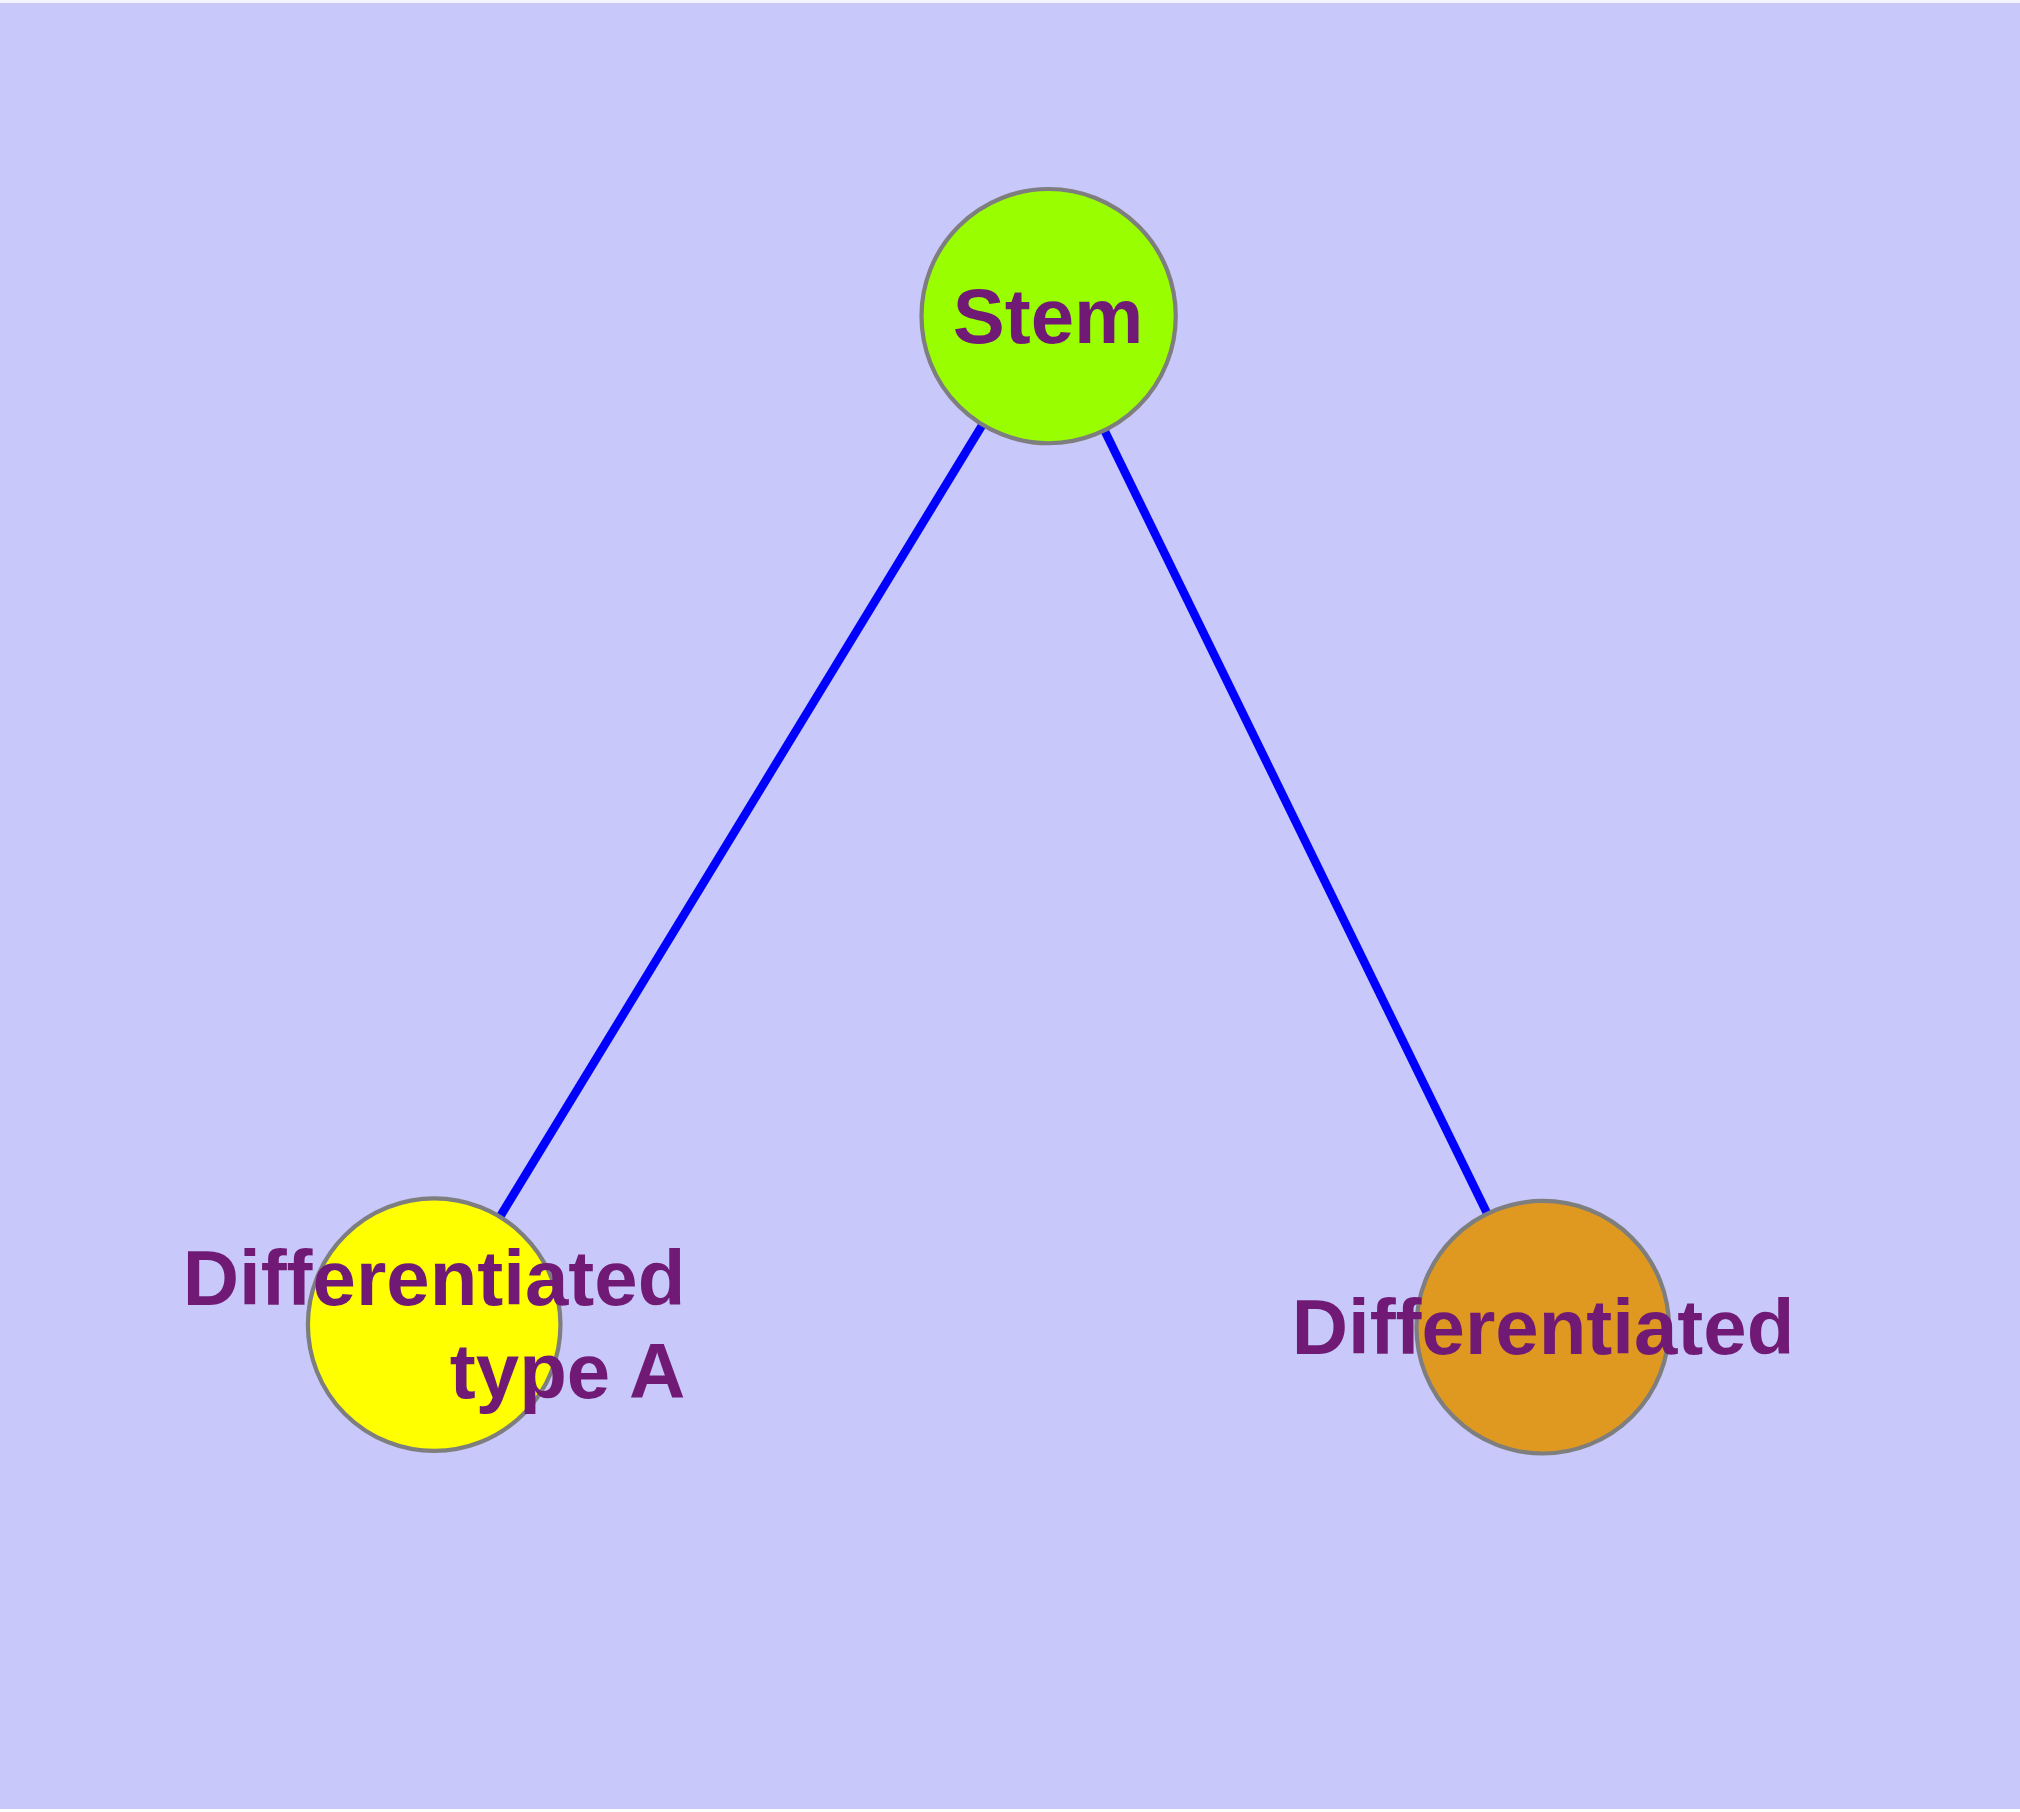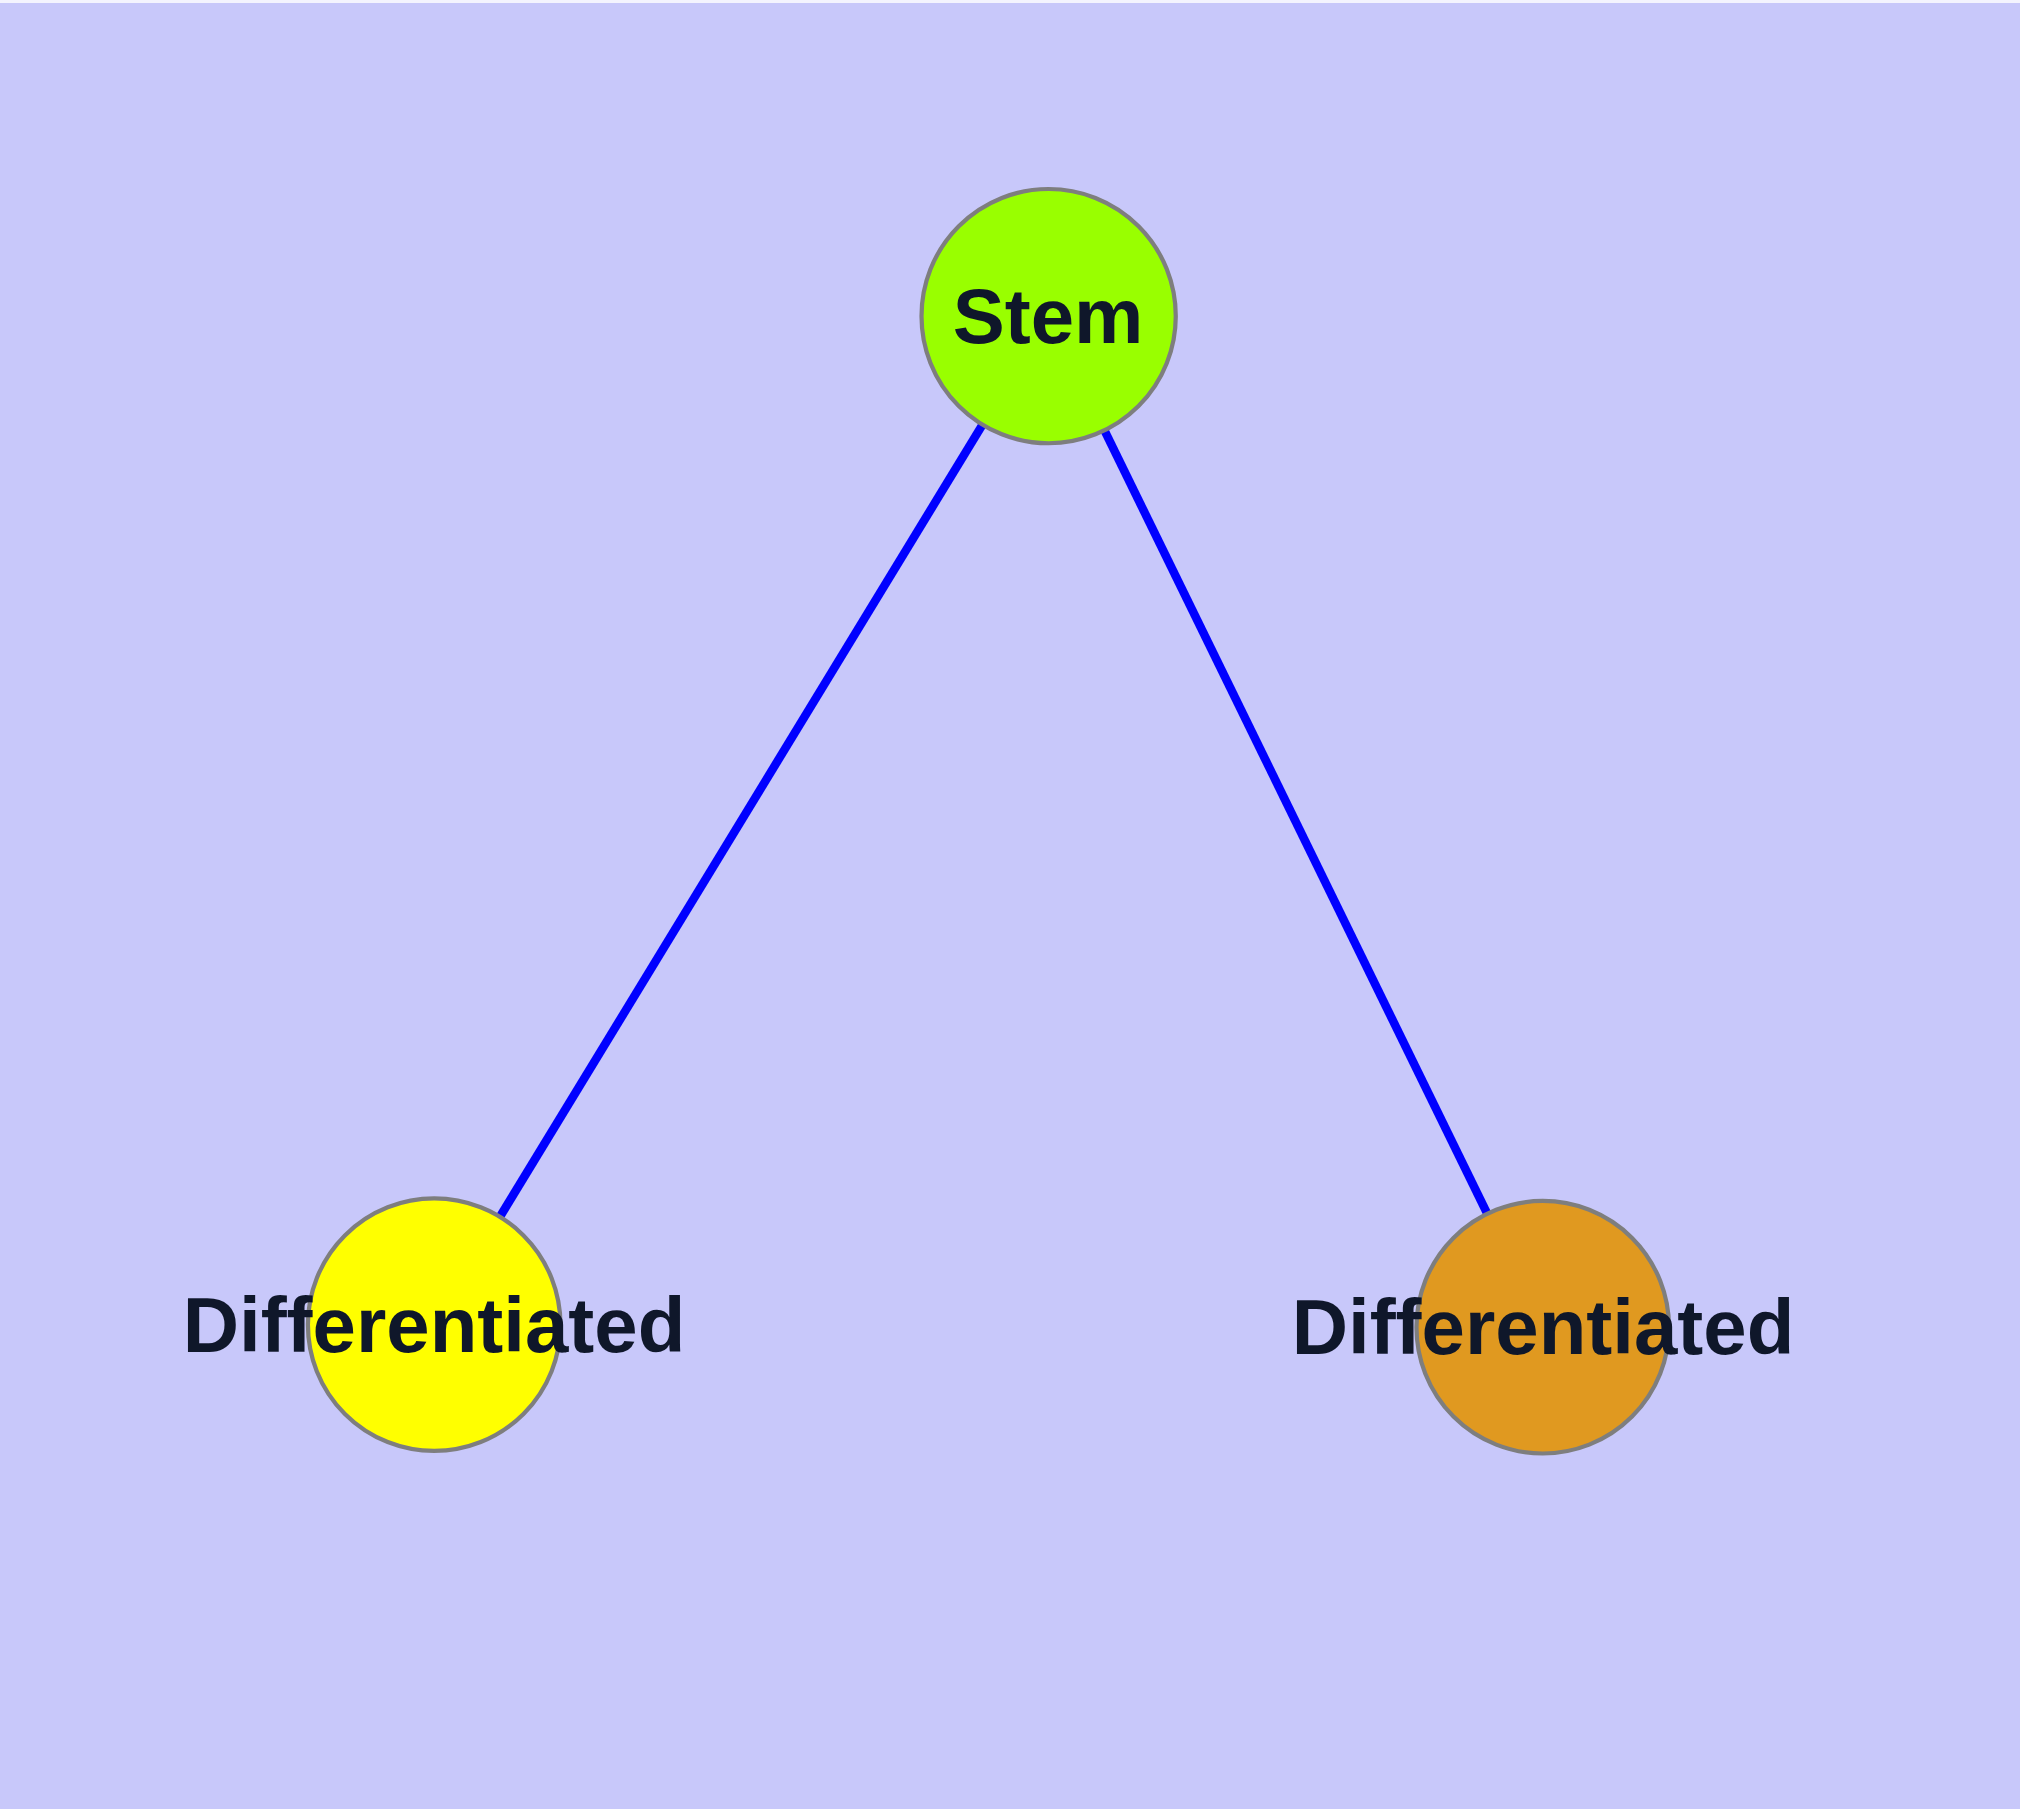--- a/index.html
+++ b/index.html
@@ -35,21 +35,21 @@
     left: 0;
     top: 0;
   }
   .node-label {
     position: absolute;
     transform: translate(-50%, -50%);
     text-align: right;
     font-weight: 700;
     font-size: 78px;
     line-height: 93px;
-    color: #0f172a;
+    color: #701a75;
     white-space: nowrap;
     letter-spacing: 0px;
   }
 </style>
 </head>
 <body>
 
 <div class="canvas">
   <div class="window-edge top"></div>
 
@@ -64,20 +64,21 @@
         <circle cx="1820" cy="1566" r="149" fill="#E09920" stroke="#7E7E7E" stroke-width="5"></circle>
       </g>
   </svg>
 
   <div class="node-label" style="left: 1048px; top: 316px;">
     <div>Stem</div>
   </div>
 
   <div class="node-label" style="left: 434px; top: 1325px;">
     <div>Differentiated</div>
+    <div>type A</div>
   </div>
 
   <div class="node-label" style="left: 1543px; top: 1327px;">
     <div>Differentiated</div>
   </div>
 
   <div class="window-edge bottom"></div>
 </div>
 
 

